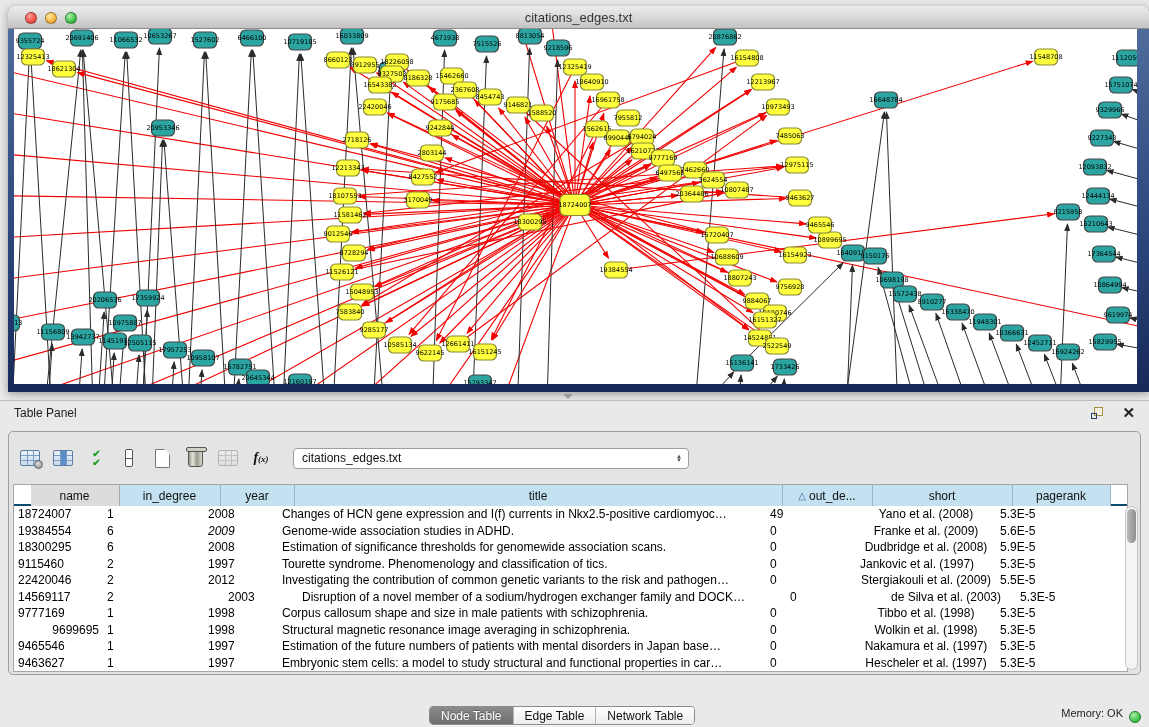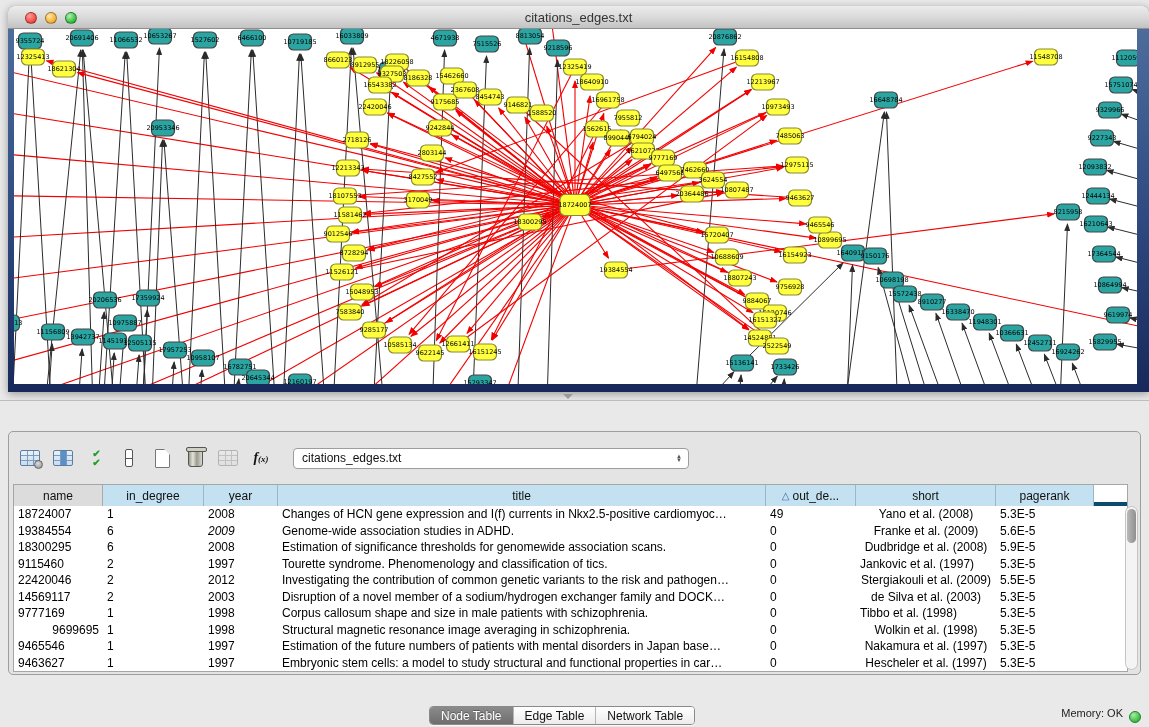--- a/index.html
+++ b/index.html
@@ -56,21 +56,21 @@
   .trash-icon:before{content:"";position:absolute;left:-3px;top:-4px;width:19px;height:3px;background:#cfcfc2;border:1px solid #555;border-radius:2px;}
   .disabled{opacity:.45;filter:grayscale(1);}
   .fx-icon{font-family:"Liberation Serif",serif;font-style:italic;font-weight:bold;font-size:14px;color:#111;}
   .fx-icon small{font-size:9px;}
   .table-select{margin-left:14px;width:396px;height:21px;background:#fff;border:1px solid #9d9d9d;
       border-radius:4px;display:flex;align-items:center;padding:0 4px 0 8px;font-size:12px;color:#111;cursor:pointer;}
   .table-select .val{flex:1;}
   .spin{display:flex;flex-direction:column;line-height:4px;font-size:6px;color:#555;padding-right:2px;}
   
   .tbl{position:absolute;left:4px;top:52px;width:1115px;height:188px;background:#fff;border:1px solid #a6a6a6;overflow:hidden;}
-  .thead{display:flex;height:21px;border-bottom:4px solid #0c4a6e;}
+  .thead{display:flex;height:21px;border-bottom:2px solid #0c4a6e;justify-content:center;}
   .th{height:21px;border-right:1px solid #9ab7c9;background:#c3e1f0;display:flex;align-items:center;justify-content:center;
       font-size:12px;color:#111;cursor:pointer;overflow:hidden;white-space:nowrap;}
   .th.gray{background:#dcdcdc;border-right:1px solid #aaa;}
   .sortglyph{color:#3a6ea5;font-size:10px;margin-right:3px;}
   .tr{display:flex;height:16.5px;align-items:center;}
   .td{font-size:12px;color:#000;padding:0 4px;overflow:hidden;white-space:nowrap;height:16.5px;line-height:16.5px;}
   
   .vscroll{position:absolute;right:2px;top:74px;width:13px;height:164px;background:#f4f4f4;
       border:1px solid #c4c4c4;border-radius:7px;}
   .vthumb{position:absolute;left:1px;top:2px;width:9px;height:34px;border-radius:5px;
@@ -774,20 +774,28 @@
           <rect x="52.5" y="61" width="23" height="16" rx="5" fill="#ffff3d" stroke="#8a8a33" stroke-width="1.2"></rect>
           <text x="64" y="71.2" text-anchor="middle" font-size="6.5" font-family="&quot;DejaVu Sans&quot;,sans-serif" fill="#000">18621304</text>
         </g>
       </svg>
   </div>
 </div>
 
 <div class="splitter-handle"></div>
 
 <div class="table-panel">
+  <div class="panel-header">
+    <span class="panel-title">Table Panel</span>
+    <span class="panel-float">
+        <span class="sq1"></span>
+        <span class="sq2"></span>
+      </span>
+    <span class="panel-close">✕</span>
+  </div>
 
   <div class="panel-inner">
     <div class="tp-toolbar">
       <div class="tbtn">
         <span class="mini-table">
             <span class="gear-dot"></span>
           </span>
       </div>
       <div class="tbtn">
         <span class="mini-table">
@@ -885,33 +893,33 @@
             <div class="td" style="width: 101px; text-align: left;">2</div>
             <div class="td" style="width: 74px; text-align: left;">2012</div>
             <div class="td" style="width: 488px; text-align: left;">Investigating the contribution of common genetic variants to the risk and pathogen…</div>
             <div class="td" style="width: 90px; text-align: left;">0</div>
             <div class="td" style="width: 140px; text-align: center;">Stergiakouli et al. (2009)</div>
             <div class="td" style="width: 98px; text-align: left;">5.5E-5</div>
           </div>
           <div class="tr">
             <div class="td" style="width: 89px; text-align: left;">14569117</div>
             <div class="td" style="width: 101px; text-align: left;">2</div>
-            <div class="td" style="width: 74px; text-align: left;">2003</div>
+            <div class="td" style="width: 74px; text-align: left; margin-left: 20px;">2003</div>
             <div class="td" style="width: 488px; text-align: left;">Disruption of a novel member of a sodium/hydrogen exchanger family and DOCK…</div>
             <div class="td" style="width: 90px; text-align: left;">0</div>
             <div class="td" style="width: 140px; text-align: center;">de Silva et al. (2003)</div>
             <div class="td" style="width: 98px; text-align: left;">5.3E-5</div>
           </div>
           <div class="tr">
             <div class="td" style="width: 89px; text-align: left;">9777169</div>
             <div class="td" style="width: 101px; text-align: left;">1</div>
             <div class="td" style="width: 74px; text-align: left;">1998</div>
             <div class="td" style="width: 488px; text-align: left;">Corpus callosum shape and size in male patients with schizophrenia.</div>
             <div class="td" style="width: 90px; text-align: left;">0</div>
-            <div class="td" style="width: 140px; text-align: left;">Tibbo et al. (1998)</div>
+            <div class="td" style="width: 140px; text-align: center;">Tibbo et al. (1998)</div>
             <div class="td" style="width: 98px; text-align: left;">5.3E-5</div>
           </div>
           <div class="tr">
             <div class="td" style="width: 89px; text-align: right;">9699695</div>
             <div class="td" style="width: 101px; text-align: left;">1</div>
             <div class="td" style="width: 74px; text-align: left;">1998</div>
             <div class="td" style="width: 488px; text-align: left;">Structural magnetic resonance image averaging in schizophrenia.</div>
             <div class="td" style="width: 90px; text-align: left;">0</div>
             <div class="td" style="width: 140px; text-align: center;">Wolkin et al. (1998)</div>
             <div class="td" style="width: 98px; text-align: left;">5.3E-5</div>

